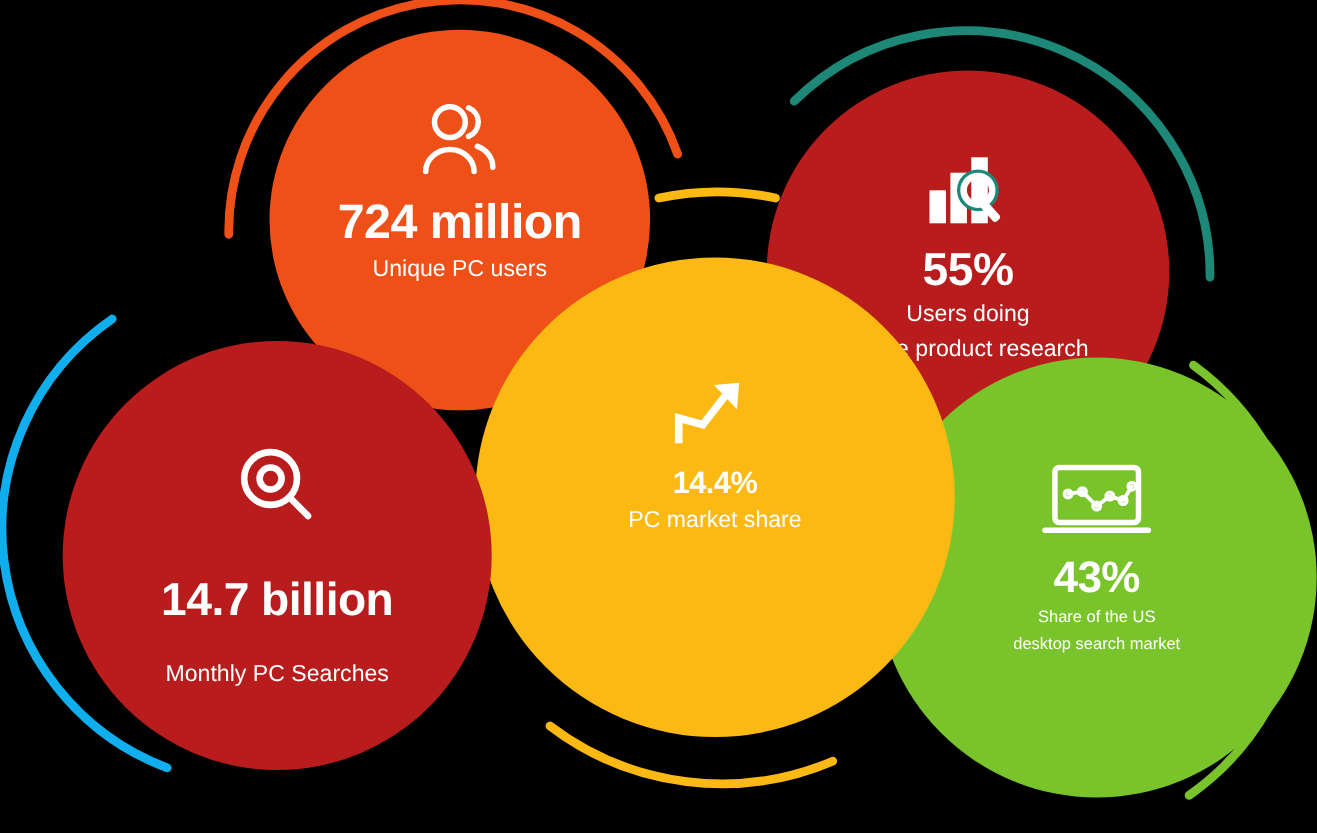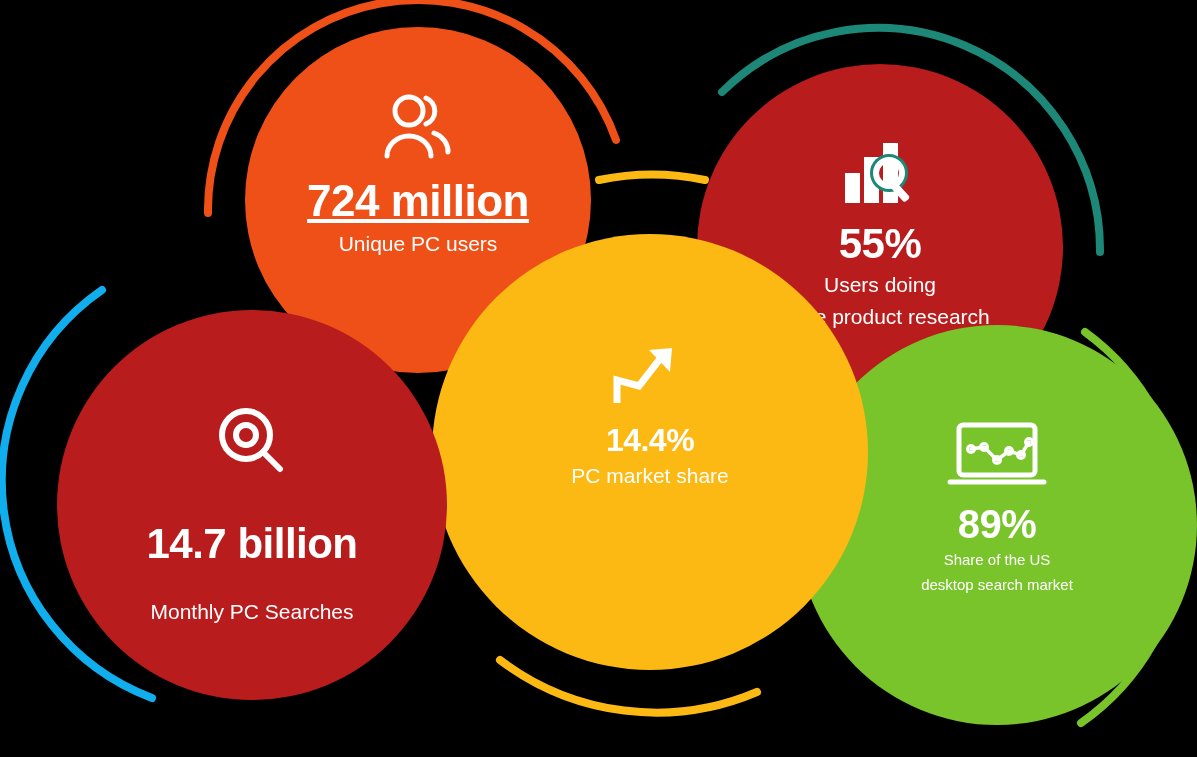--- a/index.html
+++ b/index.html
@@ -7,33 +7,33 @@
   #stage{position:relative;width:1197px;height:757px;background:#000;}
   .arc-layer{position:absolute;left:0;top:0;width:1197px;height:757px;z-index:1;}
   .bubble{position:absolute;border-radius:50%;display:flex;flex-direction:column;
           align-items:center;justify-content:flex-start;color:#fff;text-align:center;}
   .bubble .icon{display:block;}
   .bigval{font-weight:700;letter-spacing:-0.5px;line-height:1;white-space:nowrap;}
   .sub{font-weight:400;line-height:1.12;}
   
   #b-orange{left:245px;top:27px;width:346px;height:346px;background:#ee5018;z-index:3;}
   #b-orange .icon{margin-top:66px;}
-  #b-orange .bigval{font-size:44px;margin-top:14px;text-decoration:underline;}
+  #b-orange .bigval{font-size:44px;margin-top:14px;}
   #b-orange .sub{font-size:21px;margin-top:9px;}
   #b-teal{left:697px;top:64px;width:366px;height:366px;background:#b91c1c;z-index:2;}
   #b-teal .icon{margin-top:77px;}
   #b-teal .bigval{font-size:42px;margin-top:12px;}
   #b-teal .sub{font-size:21px;margin-top:8px;}
   #b-blue{left:57px;top:310px;width:390px;height:390px;background:#b91c1c;z-index:6;gap:27px;}
   #b-blue .icon{margin-top:96px;}
   #b-blue .bigval{font-size:42px;margin-top:16px;}
   #b-blue .sub{font-size:21px;margin-top:8px;}
   #b-yellow{left:432px;top:234px;width:436px;height:436px;background:#fcb813;z-index:5;}
   #b-yellow .icon{margin-top:112px;}
-  #b-yellow .bigval{font-size:32px;margin-top:14px;}
+  #b-yellow .bigval{font-size:28px;margin-top:14px;}
   #b-yellow .sub{font-size:21px;margin-top:8px;}
   #b-green{left:797px;top:325px;width:400px;height:400px;background:#79c42b;z-index:4;}
   #b-green .icon{margin-top:97px;}
   #b-green .bigval{font-size:40px;margin-top:12px;}
   #b-green .sub{font-size:15px;margin-top:8px;}
 </style>
 </head>
 <body>
 
 <div id="stage">
@@ -116,18 +116,18 @@
         <path d="M3 60 H97" stroke-width="5" stroke-linecap="round"></path>
         <polyline points="24,27 37,25 50,38 62,29 74,33 82,20" stroke-width="3.5" stroke-linecap="round" stroke-linejoin="round"></polyline>
         <circle cx="24" cy="27" r="3.5" stroke-width="3" fill="none"></circle>
         <circle cx="37" cy="25" r="3.5" stroke-width="3" fill="none"></circle>
         <circle cx="50" cy="38" r="3.5" stroke-width="3" fill="none"></circle>
         <circle cx="62" cy="29" r="3.5" stroke-width="3" fill="none"></circle>
         <circle cx="74" cy="33" r="3.5" stroke-width="3" fill="none"></circle>
         <circle cx="82" cy="20" r="3.5" stroke-width="3" fill="none"></circle>
       </svg>
     </span>
-    <span class="bigval">89%</span>
+    <span class="bigval">43%</span>
     <span class="sub">Share of the US</span>
     <span class="sub">desktop search market</span>
   </div>
 
 </div>
 
 </body></html>

